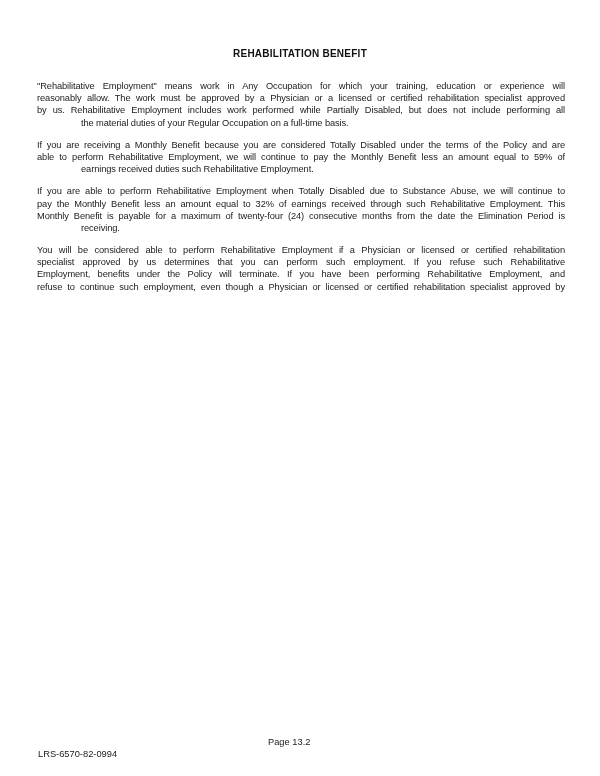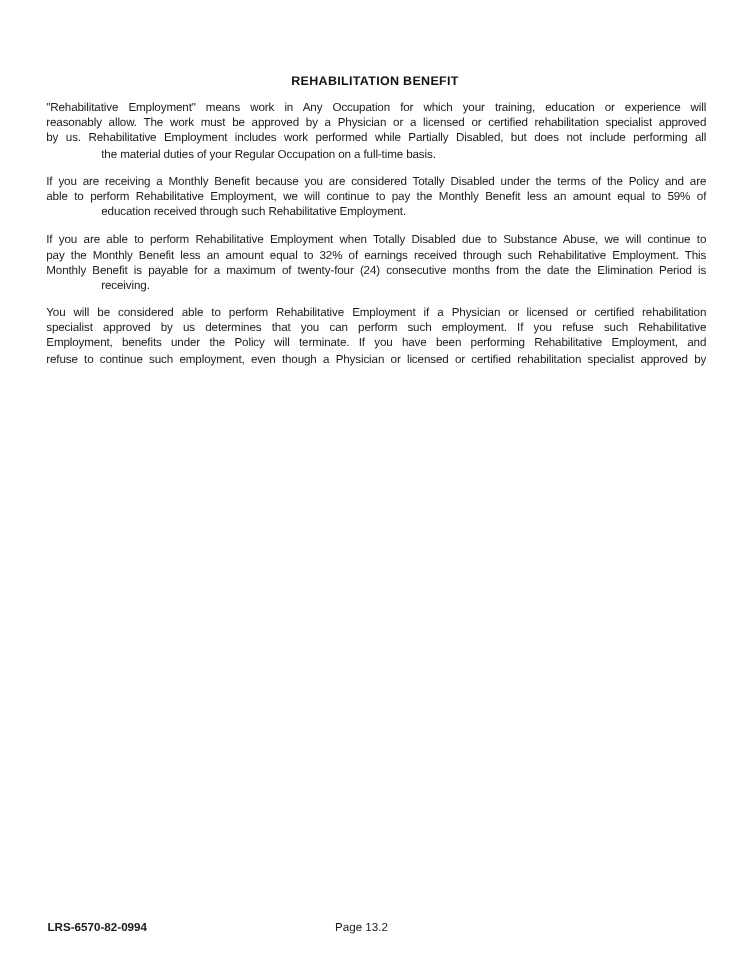--- a/index.html
+++ b/index.html
@@ -15,21 +15,21 @@
     position: relative;
     overflow: hidden;
   }
   .doc-page {
     position: absolute;
     inset: 0;
     background: #ffffff;
   }
   .doc-title {
     position: absolute;
-    top: 60px;
+    top: 48px;
     left: 0;
     width: 600px;
     margin: 0;
     text-align: center;
     font-size: 10px;
     font-weight: bold;
     letter-spacing: 0.25px;
     color: #111111;
   }
   .doc-content {
@@ -61,22 +61,21 @@
     top: 736px;
     left: 0;
     width: 600px;
     height: 14px;
     font-size: 9.3px;
     line-height: 12px;
   }
   .form-number {
     position: absolute;
     left: 38px;
-    top: 0;
-    font-weight: bold;
+    top: 12px;
   }
   .page-number {
     position: absolute;
     left: 268px;
     top: 0;
   }
 </style>
 </head>
 <body style="background: rgb(255, 255, 255); color: rgb(27, 27, 27);">
 
@@ -87,21 +86,21 @@
   <div class="doc-content" id="doc-content">
       <p class="para">
         <span class="line">"Rehabilitative Employment" means work in Any Occupation for which your training, education or experience will</span>
         <span class="line">reasonably allow.  The work must be approved by a Physician or a licensed or certified rehabilitation specialist approved</span>
         <span class="line">by us.  Rehabilitative Employment includes work performed while Partially Disabled, but does not include performing all</span>
         <span class="line last">the material duties of your Regular Occupation on a full-time basis.</span>
       </p>
       <p class="para">
         <span class="line">If you are receiving a Monthly Benefit because you are considered Totally Disabled under the terms of the Policy and are</span>
         <span class="line">able to perform Rehabilitative Employment, we will continue to pay the Monthly Benefit less an amount equal to 59% of</span>
-        <span class="line last">education received through such Rehabilitative Employment.</span>
+        <span class="line last">earnings received duties such Rehabilitative Employment.</span>
       </p>
       <p class="para">
         <span class="line">If you are able to perform Rehabilitative Employment when Totally Disabled due to Substance Abuse, we will continue to</span>
         <span class="line">pay the Monthly Benefit less an amount equal to 32% of earnings received through such Rehabilitative Employment. This</span>
         <span class="line">Monthly Benefit is payable for a maximum of twenty-four (24) consecutive months from the date the Elimination Period is</span>
         <span class="line last">receiving.</span>
       </p>
       <p class="para">
         <span class="line">You will be considered able to perform Rehabilitative Employment if a Physician or licensed or certified rehabilitation</span>
         <span class="line">specialist approved by us determines that you can perform such employment.  If you refuse such Rehabilitative</span>

